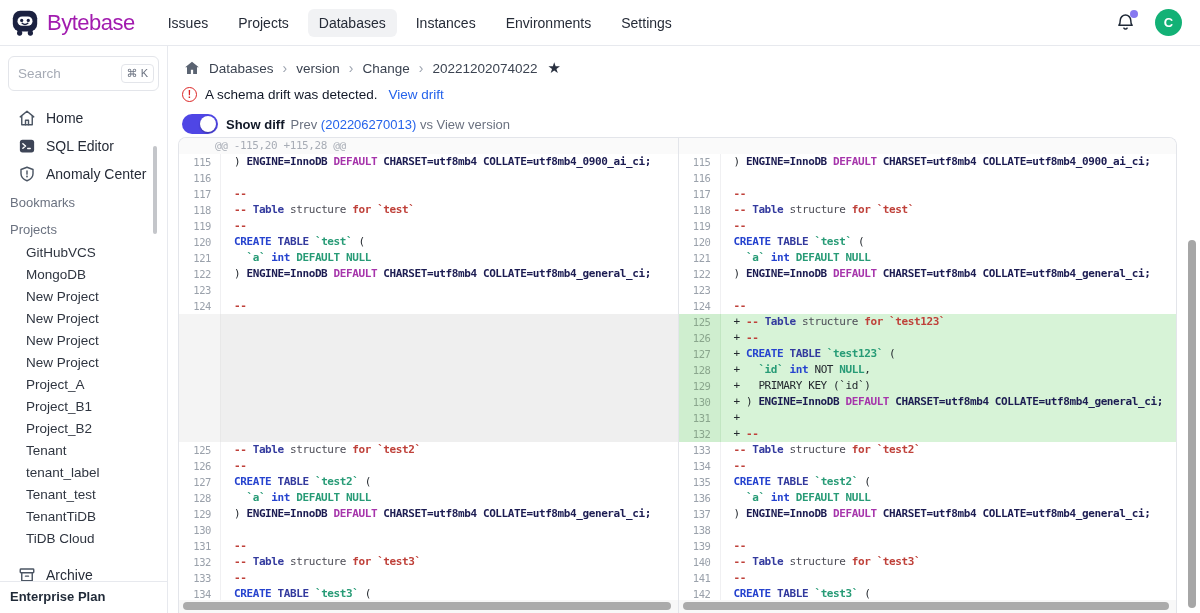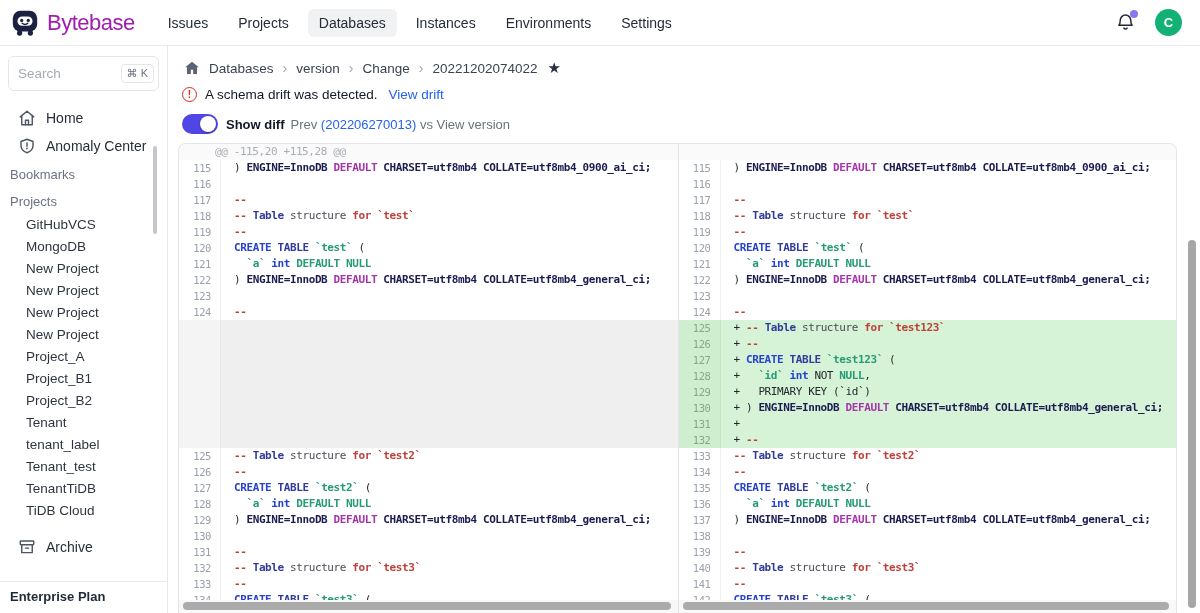--- a/index.html
+++ b/index.html
@@ -53,21 +53,21 @@
     font-size:10px; font-weight:700; display:flex; align-items:center; justify-content:center; flex:0 0 15px; }
   .view-drift { color:#2563eb; margin-left:3px; cursor:pointer; }
   .toggle-row { display:flex; align-items:center; gap:8px; padding:12px 16px 0 14px; font-size:13px; color:#6b7280; }
   .toggle { width:36px; height:20px; border-radius:10px; position:relative; cursor:pointer; flex:0 0 36px; }
   .toggle .knob { position:absolute; top:2px; right:2px; width:16px; height:16px; border-radius:50%;
     background:#fff; box-shadow:0 1px 2px rgba(0,0,0,.3); }
   .toggle-label { font-weight:700; color:#111827; }
   .ver-link { color:#2563eb; cursor:pointer; }
 
   
-  .diff-panel { position:absolute; left:10px; top:97px; width:999px; bottom:0;
+  .diff-panel { position:absolute; left:10px; top:91px; width:999px; bottom:0;
     border:1px solid #e3e5ea; border-bottom:none; border-radius:8px 8px 0 0; overflow:hidden;
     display:flex; background:#fff; }
   .pane { width:50%; position:relative; overflow:hidden; }
   .pane-right { border-left:1px solid #e3e5ea; }
   .row { display:flex; height:16px; line-height:16px; font-family:"DejaVu Sans Mono", monospace;
     font-size:11px; letter-spacing:-0.4px; }
   .gutter { width:42px; flex:0 0 42px; text-align:right; padding-right:9px; color:#9aa1ab;
     font-size:10.5px; border-right:1px solid #f0f0f2; background:#fff; }
   .code { padding-left:13px; white-space:pre; overflow:hidden; color:#24292f; flex:1; }
   .row.hunk { background:#fafafa; }
@@ -130,20 +130,30 @@
   <nav id="side-nav">
       <div class="side-nav-item">
         <span class="ic">
           <svg width="18" height="18" viewBox="0 0 24 24" fill="none" stroke="#4b5563" stroke-width="1.9" stroke-linecap="round" stroke-linejoin="round">
             <path d="M3 10.5 12 3l9 7.5"></path>
             <path d="M5 9.5V21h14V9.5"></path>
             <path d="M10 21v-6h4v6"></path>
           </svg>
         </span>
         <span>Home</span>
+      </div>
+      <div class="side-nav-item">
+        <span class="ic">
+          <svg width="18" height="18" viewBox="0 0 24 24">
+            <rect x="2.5" y="3.5" width="19" height="17" rx="3.5" fill="#3e4557"></rect>
+            <path d="M6.5 9l3.5 3-3.5 3" stroke="#fff" stroke-width="2" fill="none" stroke-linecap="round" stroke-linejoin="round"></path>
+            <rect x="12" y="14.4" width="5.2" height="1.9" rx="0.9" fill="#fff"></rect>
+          </svg>
+        </span>
+        <span>SQL Editor</span>
       </div>
       <div class="side-nav-item">
         <span class="ic">
           <svg width="18" height="18" viewBox="0 0 24 24" fill="none" stroke="#4b5563" stroke-width="1.9" stroke-linecap="round" stroke-linejoin="round">
             <path d="M12 3l8 3v5.6c0 5-3.4 7.6-8 9.4-4.6-1.8-8-4.4-8-9.4V6z"></path>
             <path d="M12 8v4.2"></path>
             <circle cx="12" cy="15.2" r="0.4" fill="#4b5563"></circle>
           </svg>
         </span>
         <span>Anomaly Center</span>

